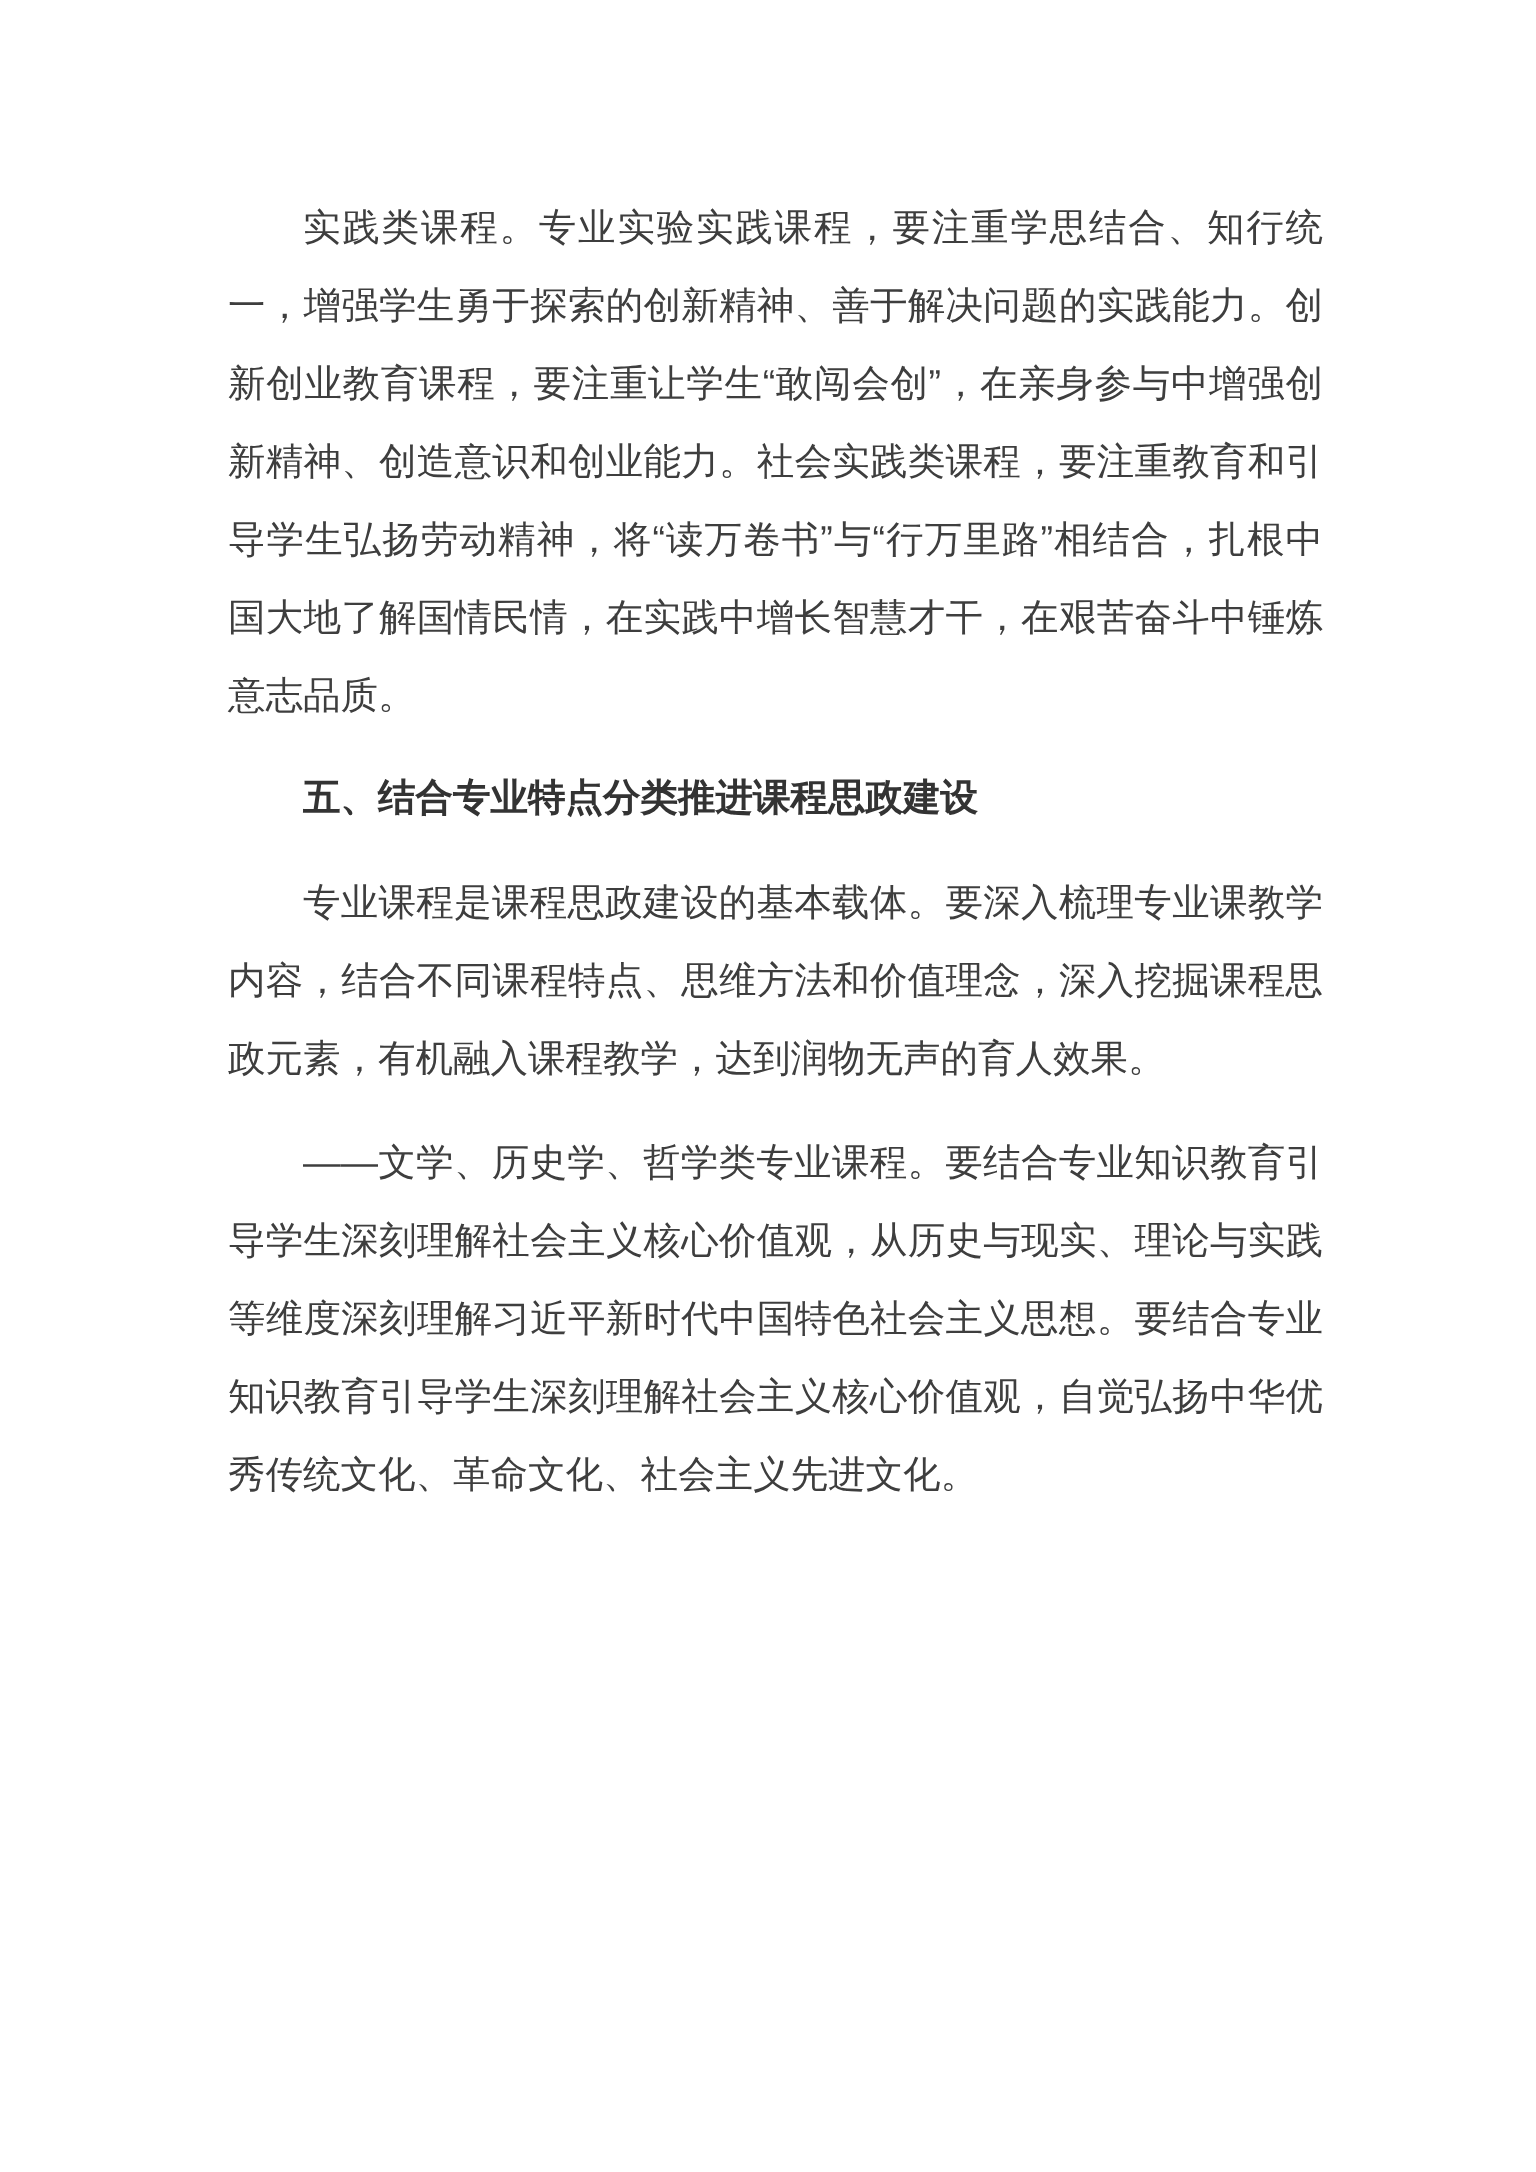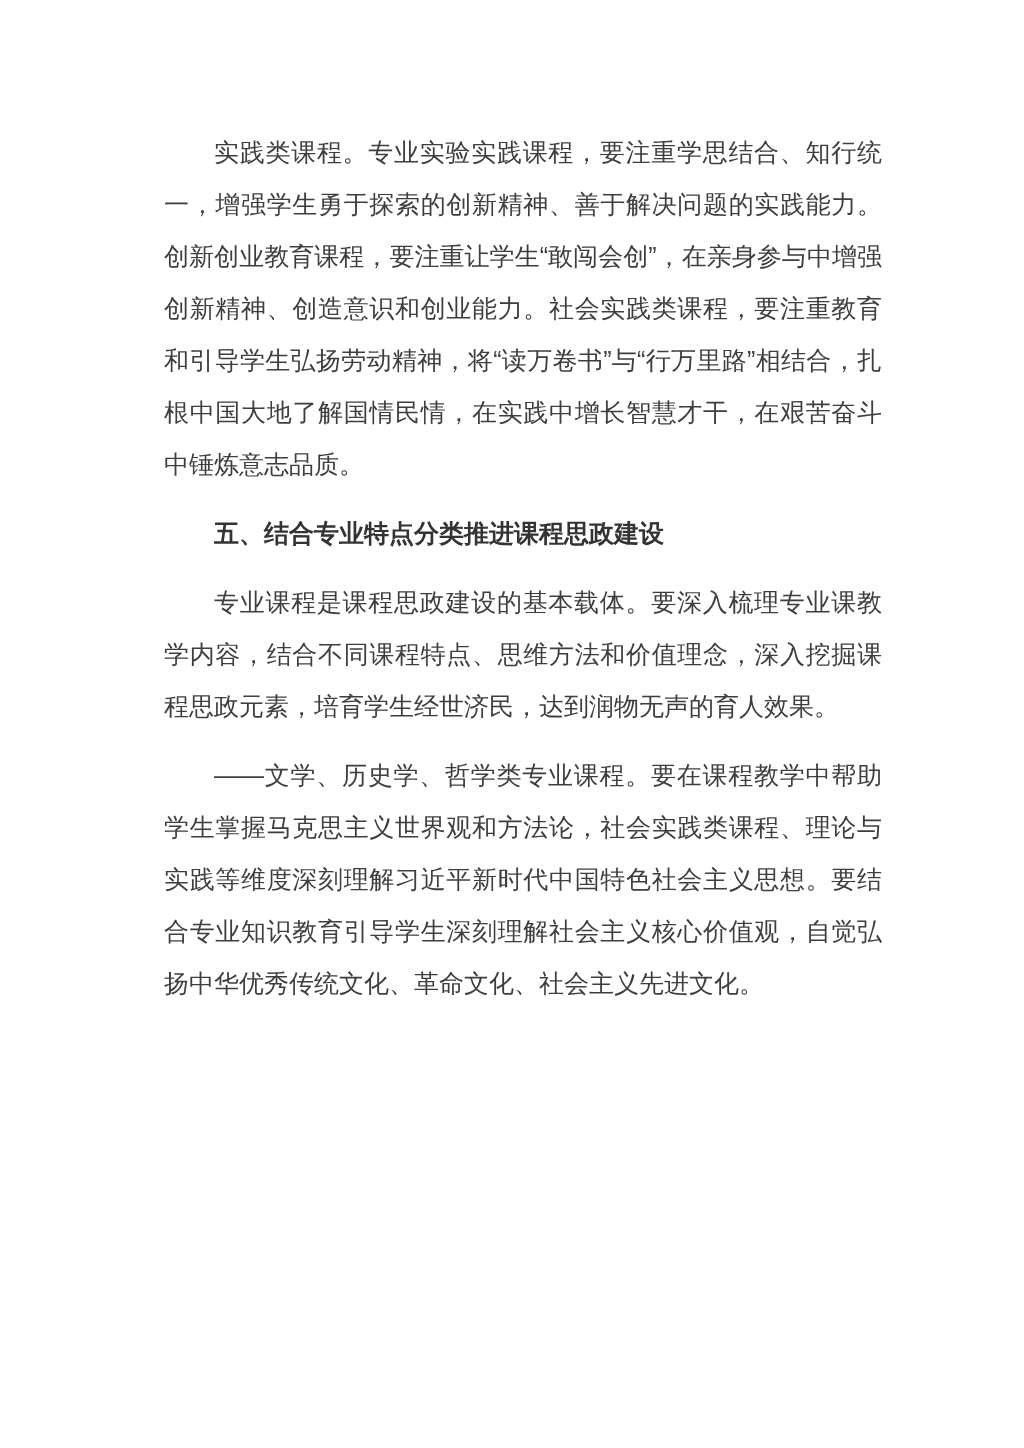--- a/index.html
+++ b/index.html
@@ -20,34 +20,35 @@
     padding: 126px 142px 60px 152px;
   }
   .para {
     font-family: "Liberation Sans", sans-serif;
     font-size: 25px;
     line-height: 52px;
     color: #3e3e3e;
     text-align: justify;
     text-justify: inter-ideograph;
     text-indent: 2em;
-    margin: 0 0 17px 12px;
+    margin: 0 0 17px 0;
     word-break: break-all;
   }
   .heading {
     font-weight: 700;
     color: #333333;
     text-align: left;
+    font-family: Liberation Serif, serif;
   }
 </style>
 </head>
 <body>
 
 <div class="page">
   <p class="para">实践类课程。专业实验实践课程，要注重学思结合、知行统一，增强学生勇于探索的创新精神、善于解决问题的实践能力。创新创业教育课程，要注重让学生“敢闯会创”，在亲身参与中增强创新精神、创造意识和创业能力。社会实践类课程，要注重教育和引导学生弘扬劳动精神，将“读万卷书”与“行万里路”相结合，扎根中国大地了解国情民情，在实践中增长智慧才干，在艰苦奋斗中锤炼意志品质。</p>
 
   <p class="para heading">五、结合专业特点分类推进课程思政建设</p>
 
-  <p class="para">专业课程是课程思政建设的基本载体。要深入梳理专业课教学内容，结合不同课程特点、思维方法和价值理念，深入挖掘课程思政元素，培育学生经世济民，达到润物无声的育人效果。</p>
+  <p class="para">专业课程是课程思政建设的基本载体。要深入梳理专业课教学内容，结合不同课程特点、思维方法和价值理念，深入挖掘课程思政元素，有机融入课程教学，达到润物无声的育人效果。</p>
 
-  <p class="para">——文学、历史学、哲学类专业课程。要在课程教学中帮助学生掌握马克思主义世界观和方法论，社会实践类课程、理论与实践等维度深刻理解习近平新时代中国特色社会主义思想。要结合专业知识教育引导学生深刻理解社会主义核心价值观，自觉弘扬中华优秀传统文化、革命文化、社会主义先进文化。</p>
+  <p class="para">——文学、历史学、哲学类专业课程。要结合专业知识教育引导学生深刻理解社会主义核心价值观，从历史与现实、理论与实践等维度深刻理解习近平新时代中国特色社会主义思想。要结合专业知识教育引导学生深刻理解社会主义核心价值观，自觉弘扬中华优秀传统文化、革命文化、社会主义先进文化。</p>
 
 </div>
 
 </body></html>

